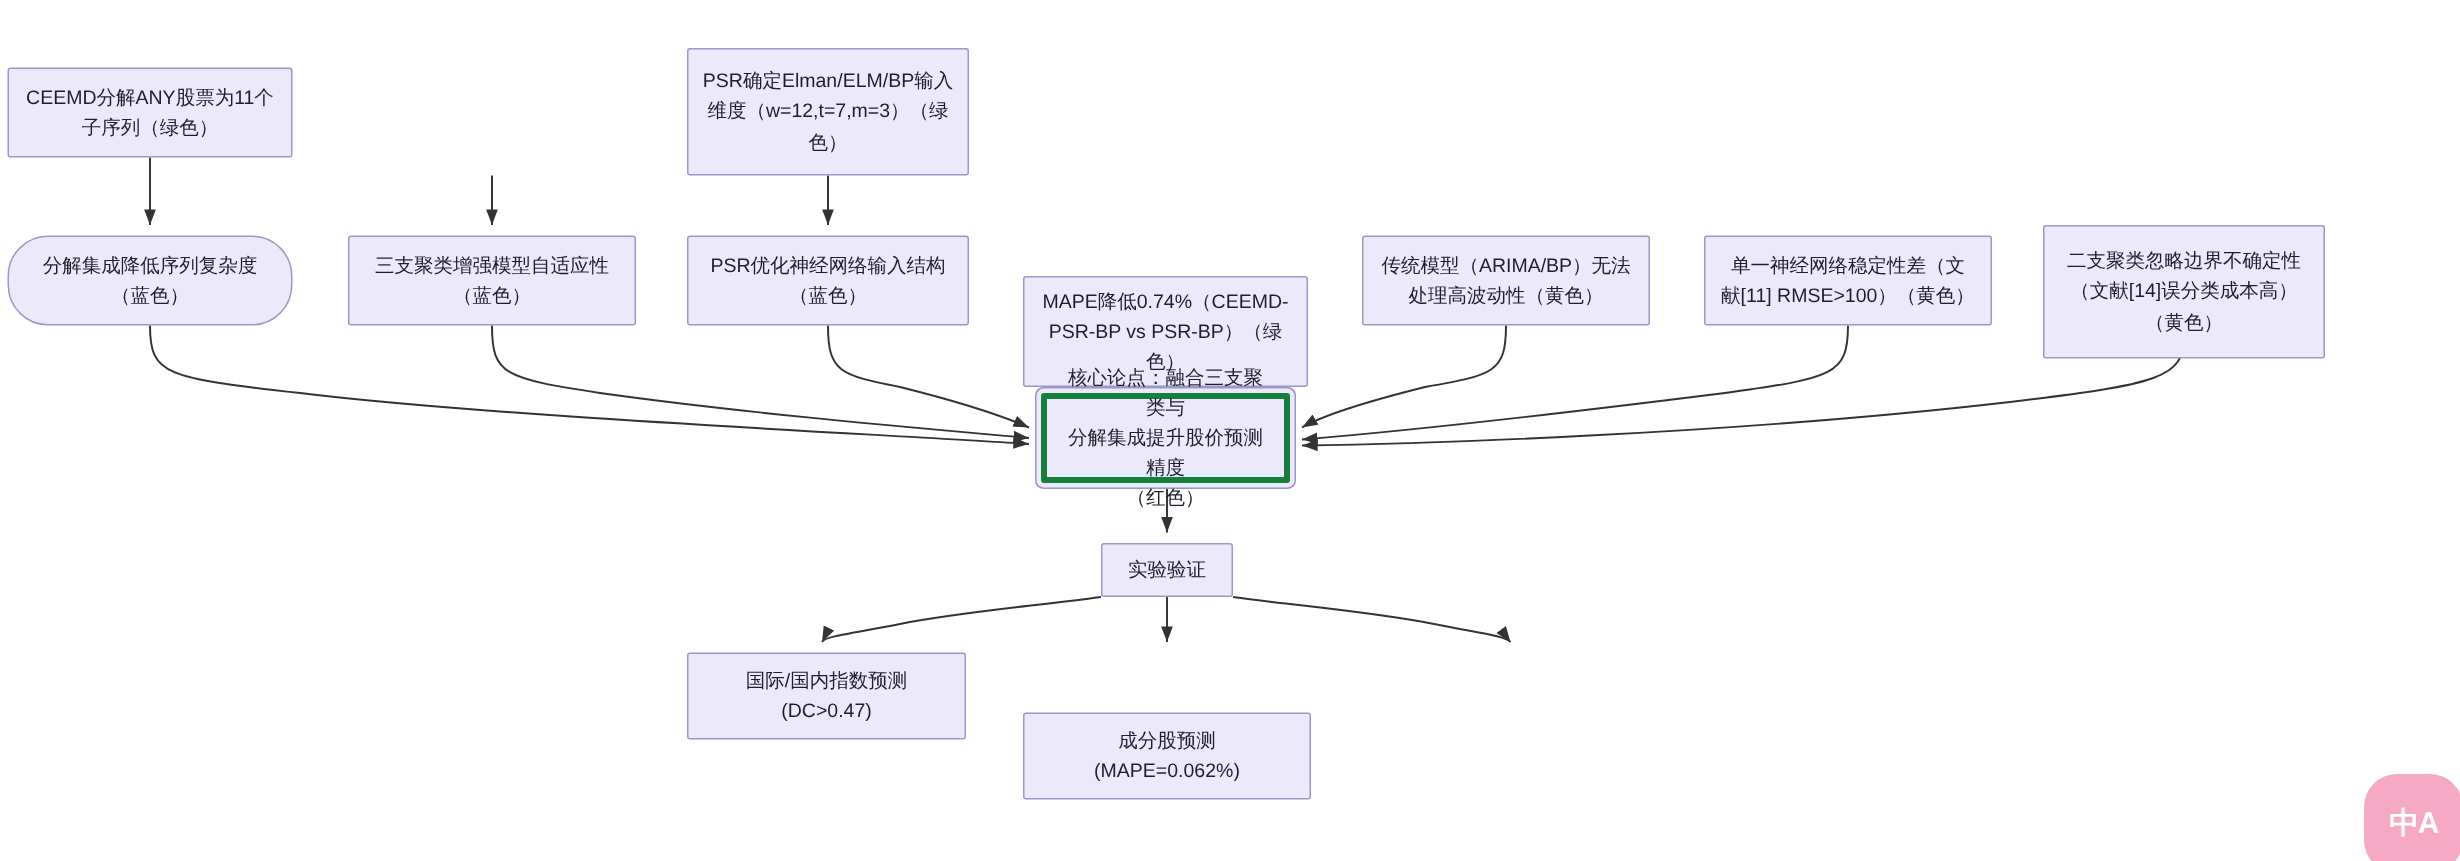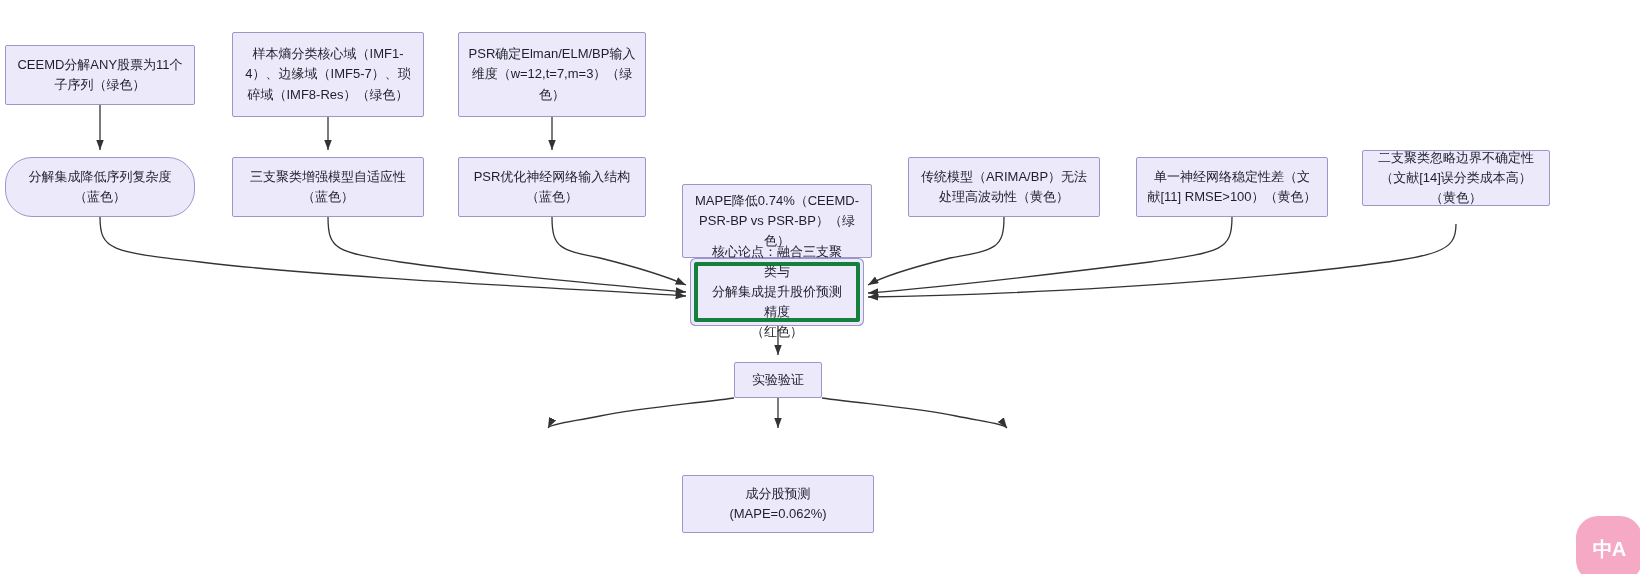--- a/index.html
+++ b/index.html
@@ -77,25 +77,20 @@
       <path d="M734,398 C690,404 640,408 600,416 C570,422 550,424 548,428"></path>
       <path d="M778,398 L778,428"></path>
       <path d="M822,398 C866,404 916,408 956,416 C986,422 1004,424 1007,428"></path>
     </g>
   </svg>
 
   <div class="node" style="left: 5px; top: 45px; width: 190px; height: 60px;">
     <span class="lbl">CEEMD分解ANY股票为11个
 子序列（绿色）</span>
   </div>
-  <div class="node" style="left: 232px; top: 32px; width: 192px; height: 85px;">
-    <span class="lbl">样本熵分类核心域（IMF1-
-4）、边缘域（IMF5-7）、琐
-碎域（IMF8-Res）（绿色）</span>
-  </div>
   <div class="node" style="left: 458px; top: 32px; width: 188px; height: 85px;">
     <span class="lbl">PSR确定Elman/ELM/BP输入
 维度（w=12,t=7,m=3）（绿
 色）</span>
   </div>
   <div class="node" style="left: 5px; top: 157px; width: 190px; height: 60px; border-radius: 27px;">
     <span class="lbl">分解集成降低序列复杂度
 （蓝色）</span>
   </div>
   <div class="node" style="left: 232px; top: 157px; width: 192px; height: 60px;">
@@ -112,32 +107,36 @@
 色）</span>
   </div>
   <div class="node" style="left: 908px; top: 157px; width: 192px; height: 60px;">
     <span class="lbl">传统模型（ARIMA/BP）无法
 处理高波动性（黄色）</span>
   </div>
   <div class="node" style="left: 1136px; top: 157px; width: 192px; height: 60px;">
     <span class="lbl">单一神经网络稳定性差（文
 献[11] RMSE&gt;100）（黄色）</span>
   </div>
-  <div class="node" style="left: 1362px; top: 150px; width: 188px; height: 56px;">
+  <div class="node" style="left: 1362px; top: 150px; width: 188px; height: 89px;">
     <span class="lbl">二支聚类忽略边界不确定性
 （文献[14]误分类成本高）
 （黄色）</span>
   </div>
   <div class="node core" style="left: 694px; top: 262px; width: 166px; height: 60px;">
     <span class="lbl">核心论点：融合三支聚类与
 分解集成提升股价预测精度
 （红色）</span>
   </div>
   <div class="node" style="left: 734px; top: 362px; width: 88px; height: 36px;">
     <span class="lbl">实验验证</span>
+  </div>
+  <div class="node" style="left: 458px; top: 435px; width: 186px; height: 58px;">
+    <span class="lbl">国际/国内指数预测
+(DC&gt;0.47)</span>
   </div>
   <div class="node" style="left: 682px; top: 435px; width: 192px; height: 58px; margin-top: 40px;">
     <span class="lbl">成分股预测
 (MAPE=0.062%)</span>
   </div>
 
   <div class="watermark" style="left: 1576px; top: 516px; width: 66px; height: 66px;">
     <span>中A</span>
   </div>
 

